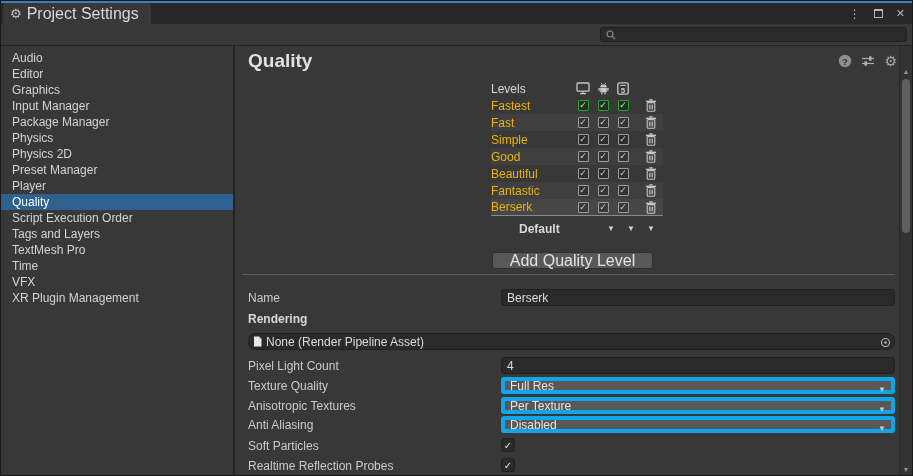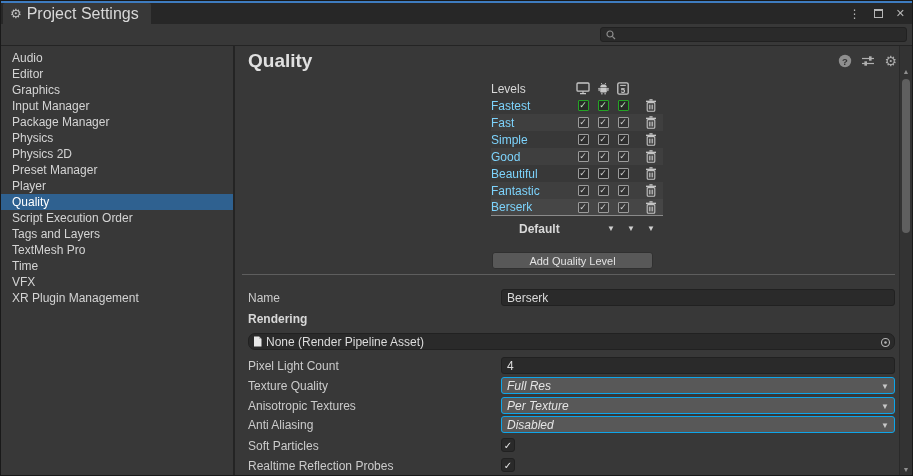--- a/index.html
+++ b/index.html
@@ -25,34 +25,34 @@
   .main { position:relative; flex:1; background:#383838; overflow:hidden; }
   .page-title { position:absolute; left:13px; top:4px; font-size:19px; font-weight:bold; color:#e0e0e0; }
   .panel-icons { position:absolute; right:2px; top:8px; display:flex; align-items:center; gap:9px; }
   .gear-glyph { color:#ababab; font-size:14px; line-height:14px; }
   .matrix { position:absolute; left:256px; top:34px; width:172px; }
   .mrow { display:grid; grid-template-columns:82px 20px 20px 20px 8px 20px; align-items:center; height:17px; }
   .mrow > * { justify-self:center; }
   .mrow > .mlabel { justify-self:start; }
   .levels-row:nth-of-type(even) { background:#3f3f3f; }
   .levels-row.selected { background:#464646; border-bottom:1px solid #8a8a8a; }
-  .mlabel { color:#7dd3fc; white-space:nowrap; }
+  .mlabel { color:#eab308; white-space:nowrap; }
   .mhead { color:#d8d8d8; }
   .mcheck { width:11px; height:11px; border:1px solid #9c9c9c; background:rgba(0,0,0,0.18); border-radius:1px; display:flex; align-items:center; justify-content:center; font-size:9px; line-height:9px; color:#cfcfcf; }
   .levels-row.active .mcheck { border-color:#25a325; background:#262b26; color:#bfe8bf; }
   .def-row { margin-top:4px;margin-left:28px; }
   .def-label { font-weight:bold; color:#d8d8d8; }
   .def-arrow { font-size:8px; color:#cfcfcf; cursor:default; }
-  .add-btn { position:absolute; left:257px; top:206px; width:161px; height:17px; background:#585858; border:1px solid #303030; border-radius:3px; color:#e2e2e2; font-size:11px; display:flex; align-items:center; justify-content:center; cursor:default; }
+  .add-btn { position:absolute; left:257px; top:206px; width:161px; height:17px; background:#585858; border:1px solid #303030; border-radius:3px; color:#e2e2e2; font-size:16px; display:flex; align-items:center; justify-content:center; cursor:default; }
   .hdivider { position:absolute; left:7px; right:4px; top:228px; height:1px; background:#5e5e5e; }
   .form-row { position:absolute; left:13px; right:4px; height:17px; }
   .flabel { position:absolute; left:0; top:2px; color:#cbcbcb; white-space:nowrap; }
   .section-head { font-weight:bold; color:#d8d8d8; }
   .tfield { position:absolute; left:253px; right:0; top:0; height:17px; background:#2a2a2a; border:1px solid #212121; border-radius:3px; display:flex; align-items:center; padding-left:5px; color:#dcdcdc; }
-  .dropdown { position:absolute; left:253px; right:0; top:0; height:17px; background:#585858; border:1px solid #0ea5e9; border-radius:3px; display:flex; align-items:center; padding-left:5px; color:#e4e4e4;font-style:italic; }
+  .dropdown { position:absolute; left:253px; right:0; top:0; height:17px; background:#585858; border:4px solid #0ea5e9; border-radius:3px; display:flex; align-items:center; padding-left:5px; color:#e4e4e4; }
   .dd-arrow { position:absolute; right:5px; top:4px; font-size:8px; color:#c8c8c8; }
   .objfield { position:absolute; left:0; right:0; top:0; height:17px; background:#2a2a2a; border:1px solid #212121; border-radius:7px; display:flex; align-items:center; gap:4px; padding-left:4px; color:#dcdcdc; }
   .obj-picker { position:absolute; right:3px; top:3px; }
   .fcheck { position:absolute; left:253px; top:1px; width:14px; height:14px; background:#2a2a2a; border:1px solid #212121; border-radius:3px; display:flex; align-items:center; justify-content:center; color:#e6e6e6; font-size:10px; }
   .scrollbar { position:relative; width:13px; background:#333333; border-left:1px solid #2a2a2a; }
   .sb-arrow { position:absolute; left:0; width:12px; text-align:center; font-size:7px; color:#8f8f8f; }
   .sb-arrow.up { top:22px; } .sb-arrow.down { bottom:4px; }
   .sb-thumb { position:absolute; left:2px; top:33px; width:8px; height:154px; background:#5f5f5f; border-radius:4px; }
   .mag { display:inline-block; }
   svg { display:block; }

